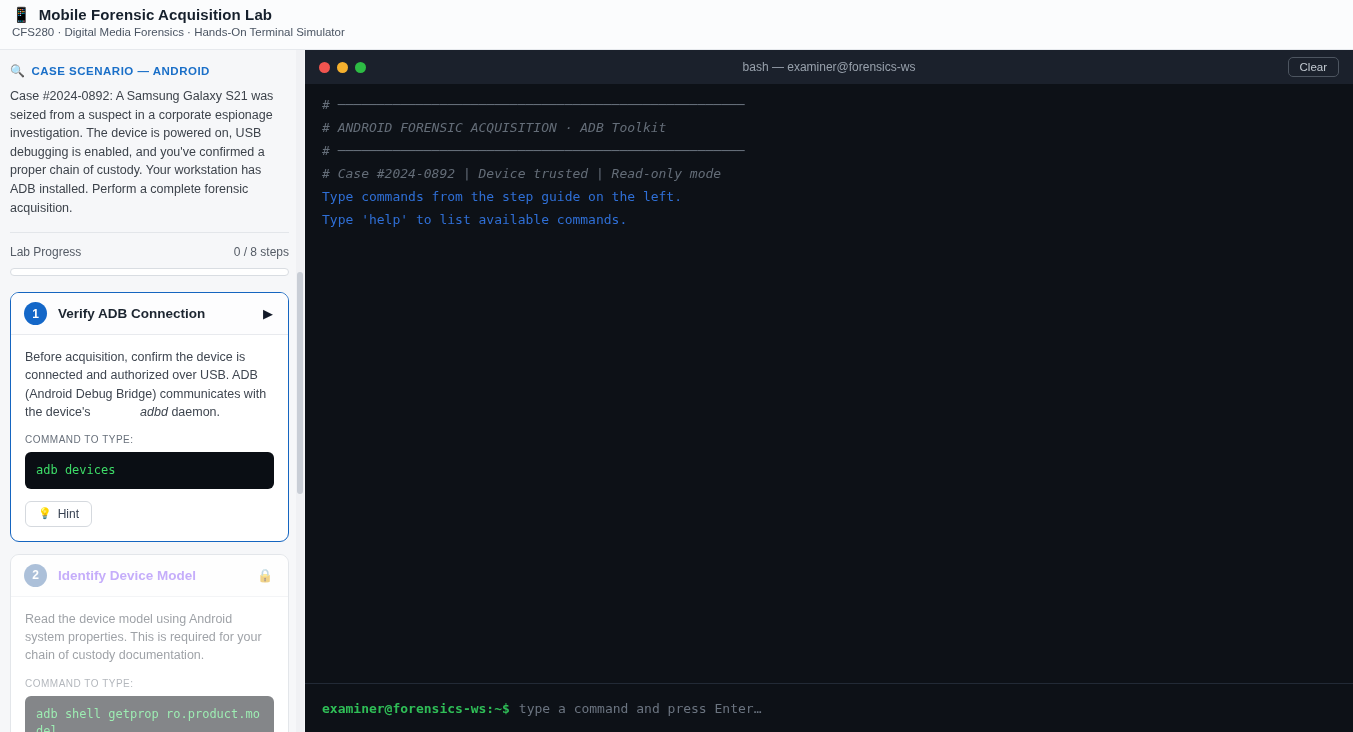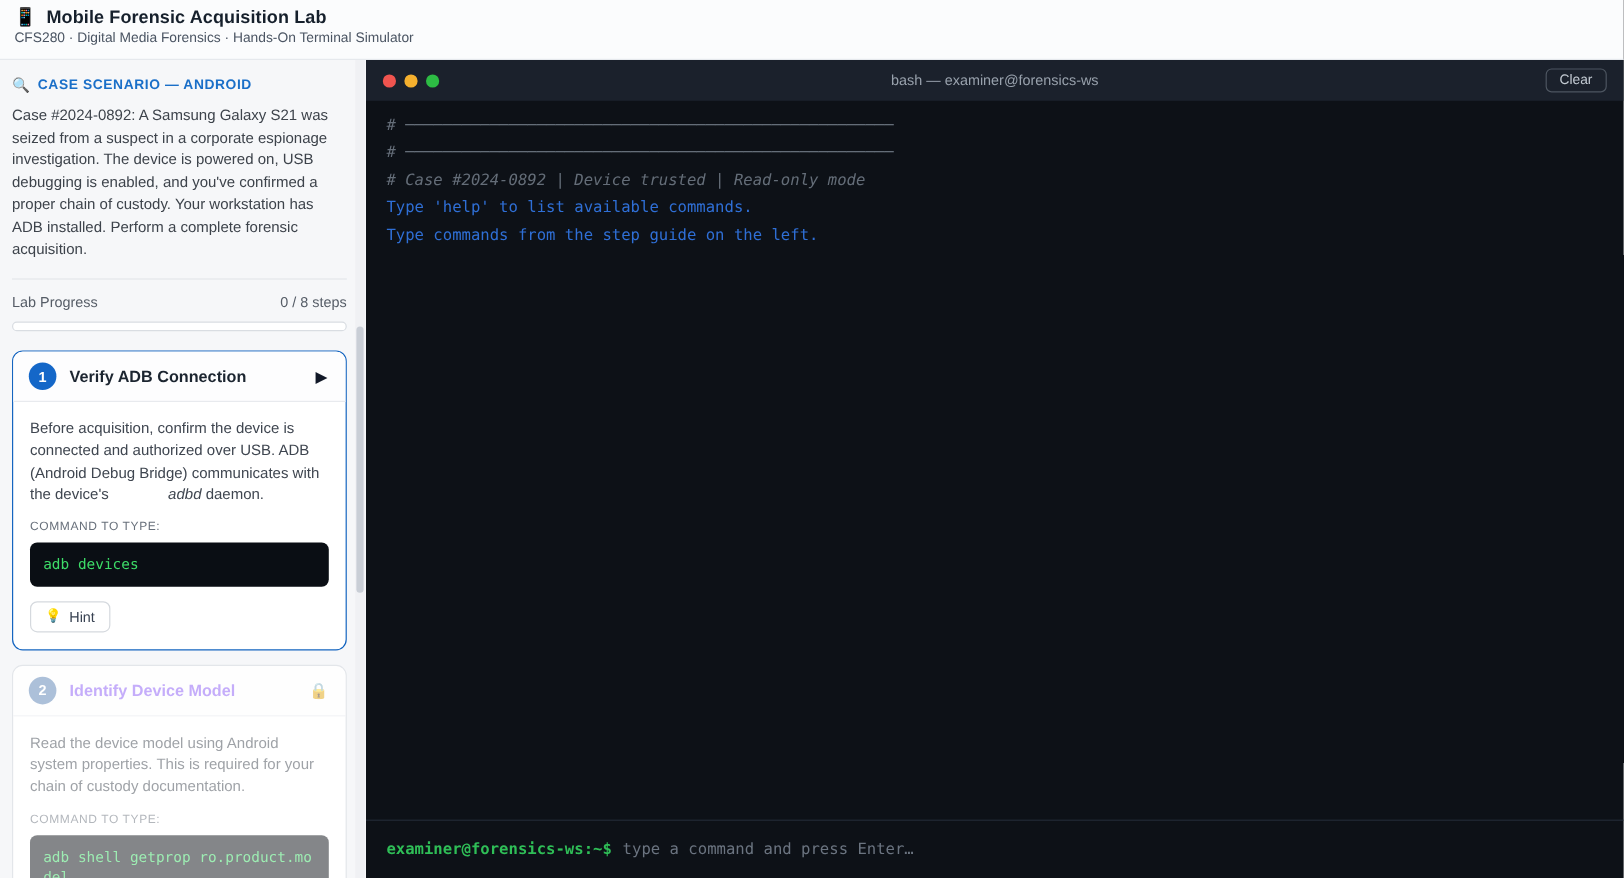--- a/index.html
+++ b/index.html
@@ -219,24 +219,25 @@
           <span class="light-red"></span>
           <span class="light-yellow"></span>
           <span class="light-green"></span>
         </div>
         <div class="term-title">bash — examiner@forensics-ws</div>
         <button class="clear-btn">Clear</button>
       </div>
 
       <div class="term-body">
         <div class="tline comment"># ────────────────────────────────────────────────────</div>
+        <div class="tline comment"># ANDROID FORENSIC ACQUISITION · ADB Toolkit</div>
         <div class="tline comment"># ────────────────────────────────────────────────────</div>
         <div class="tline comment"># Case #2024-0892 | Device trusted | Read-only mode</div>
+        <div class="tline info">Type commands from the step guide on the left.</div>
         <div class="tline info">Type 'help' to list available commands.</div>
-        <div class="tline info">Type commands from the step guide on the left.</div>
       </div>
 
       <div class="term-prompt">
         <span class="prompt-label">examiner@forensics-ws:~$</span>
         <input class="term-input" type="text" placeholder="type a command and press Enter…" style="">
       </div>
 
     </section>
   </div>
 </div>

